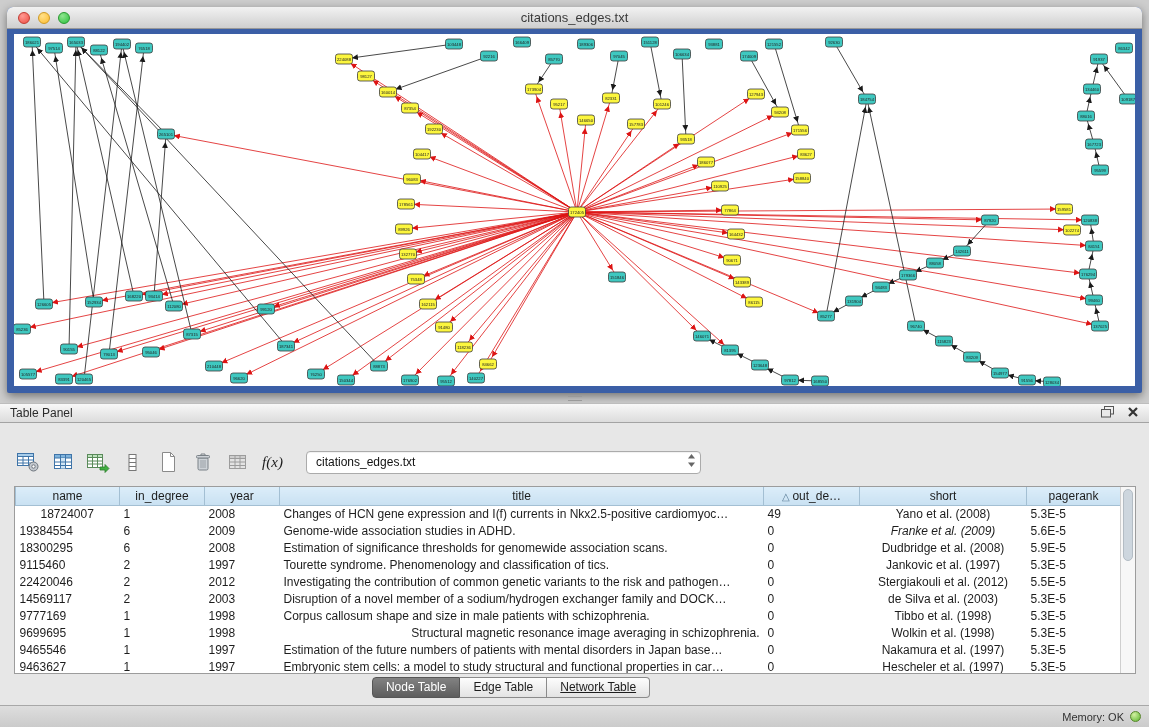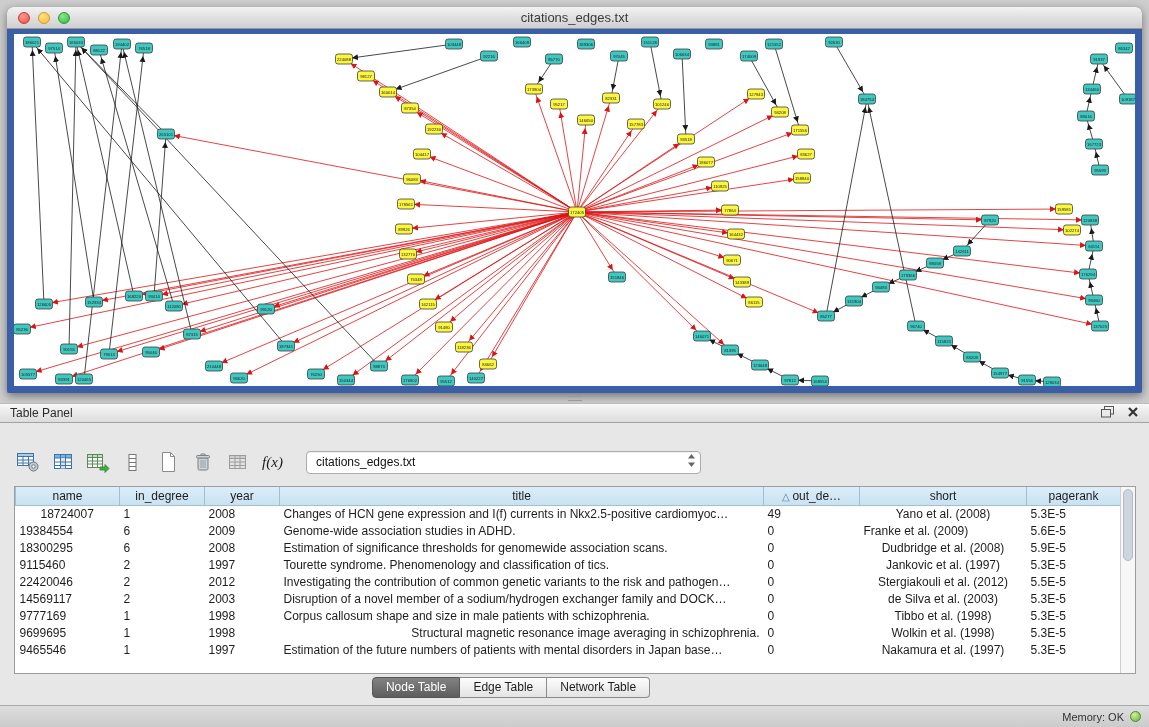--- a/index.html
+++ b/index.html
@@ -50,21 +50,21 @@
   .sort { color:#5a7c96; font-size:10px; }
   .vscroll { position:absolute; right:0; top:0; bottom:0; width:15px; background:#f7f7f7;
              border-left:1px solid #cfcfcf; }
   .vthumb { margin:2px; height:72px; background:#cdd6de; border-radius:6px; border:1px solid #b3bcc4; }
 
   .tabs { position:absolute; left:0; top:254px; width:1022px; display:flex; justify-content:center; }
   .tab { height:21px; padding:0 13px; font-size:12px; line-height:19px; color:#1e1e1e;
          background:linear-gradient(#fdfdfd,#e3e3e3); border:1px solid #8b8b8b; border-left:none;
          cursor:pointer; font-family:"Liberation Sans", sans-serif; }
   .tab:first-child { border-left:1px solid #8b8b8b; border-radius:4px 0 0 4px; }
-  .tab:last-child  { border-radius:0 4px 4px 0; }
+  .tab:last-child  { border-radius:0 4px 4px 0;text-decoration:underline; }
   .tab.active { background:linear-gradient(#828282,#5d5d5d); color:#fff; border-color:#565656; }
 
   .statusbar { position:absolute; left:0; bottom:0; width:1149px; height:22px;
                background:linear-gradient(#dedede,#cbcbcb); border-top:1px solid #a8a8a8;
                display:flex; align-items:center; justify-content:flex-end; gap:6px;
                padding-right:8px; font-size:11px; color:#333; }
   .memdot { width:11px; height:11px; border-radius:50%; border:1px solid #58862c;
             background:radial-gradient(circle at 35% 30%, #d2f0a2,#5cb52e); }
 
   .resize-grip { position:absolute; left:568px; top:396px; width:14px; height:5px;
@@ -793,21 +793,21 @@
                 <td style="text-align: left;">49</td>
                 <td style="text-align: center;">Yano et al. (2008)</td>
                 <td style="text-align: left;">5.3E-5</td>
               </tr>
               <tr>
                 <td style="text-align: left;">19384554</td>
                 <td style="text-align: left;">6</td>
                 <td style="text-align: left;">2009</td>
                 <td style="text-align: left;">Genome-wide association studies in ADHD.</td>
                 <td style="text-align: left;">0</td>
-                <td style="">Franke et al. (2009)</td>
+                <td style="text-align: center; font-style: italic;">Franke et al. (2009)</td>
                 <td style="text-align: left;">5.6E-5</td>
               </tr>
               <tr>
                 <td style="text-align: left;">18300295</td>
                 <td style="text-align: left;">6</td>
                 <td style="text-align: left;">2008</td>
                 <td style="text-align: left;">Estimation of significance thresholds for genomewide association scans.</td>
                 <td style="text-align: left;">0</td>
                 <td style="text-align: center;">Dudbridge et al. (2008)</td>
                 <td style="text-align: left;">5.9E-5</td>
@@ -859,20 +859,29 @@
               </tr>
               <tr>
                 <td style="text-align: left;">9465546</td>
                 <td style="text-align: left;">1</td>
                 <td style="text-align: left;">1997</td>
                 <td style="text-align: left;">Estimation of the future numbers of patients with mental disorders in Japan base…</td>
                 <td style="text-align: left;">0</td>
                 <td style="text-align: center;">Nakamura et al. (1997)</td>
                 <td style="text-align: left;">5.3E-5</td>
               </tr>
+              <tr>
+                <td style="text-align: left;">9463627</td>
+                <td style="text-align: left;">1</td>
+                <td style="text-align: left;">1997</td>
+                <td style="text-align: left;">Embryonic stem cells: a model to study structural and functional properties in car…</td>
+                <td style="text-align: left;">0</td>
+                <td style="text-align: center;">Hescheler et al. (1997)</td>
+                <td style="text-align: left;">5.3E-5</td>
+              </tr>
             </tbody>
           </table>
         <div class="vscroll">
             <div class="vthumb"></div>
           </div>
       </div>
 
       <div class="tabs" id="tabs">
           <button class="tab active">Node Table</button>
           <button class="tab">Edge Table</button>

